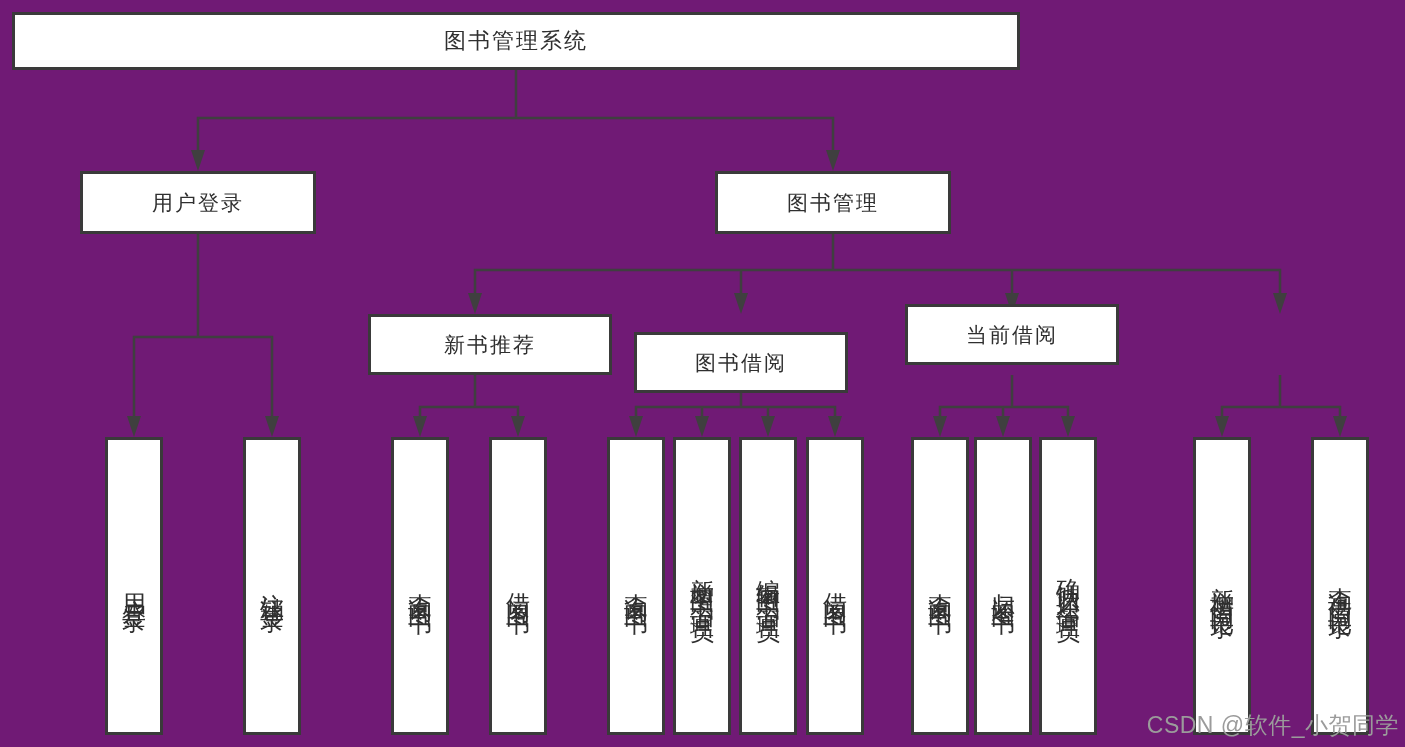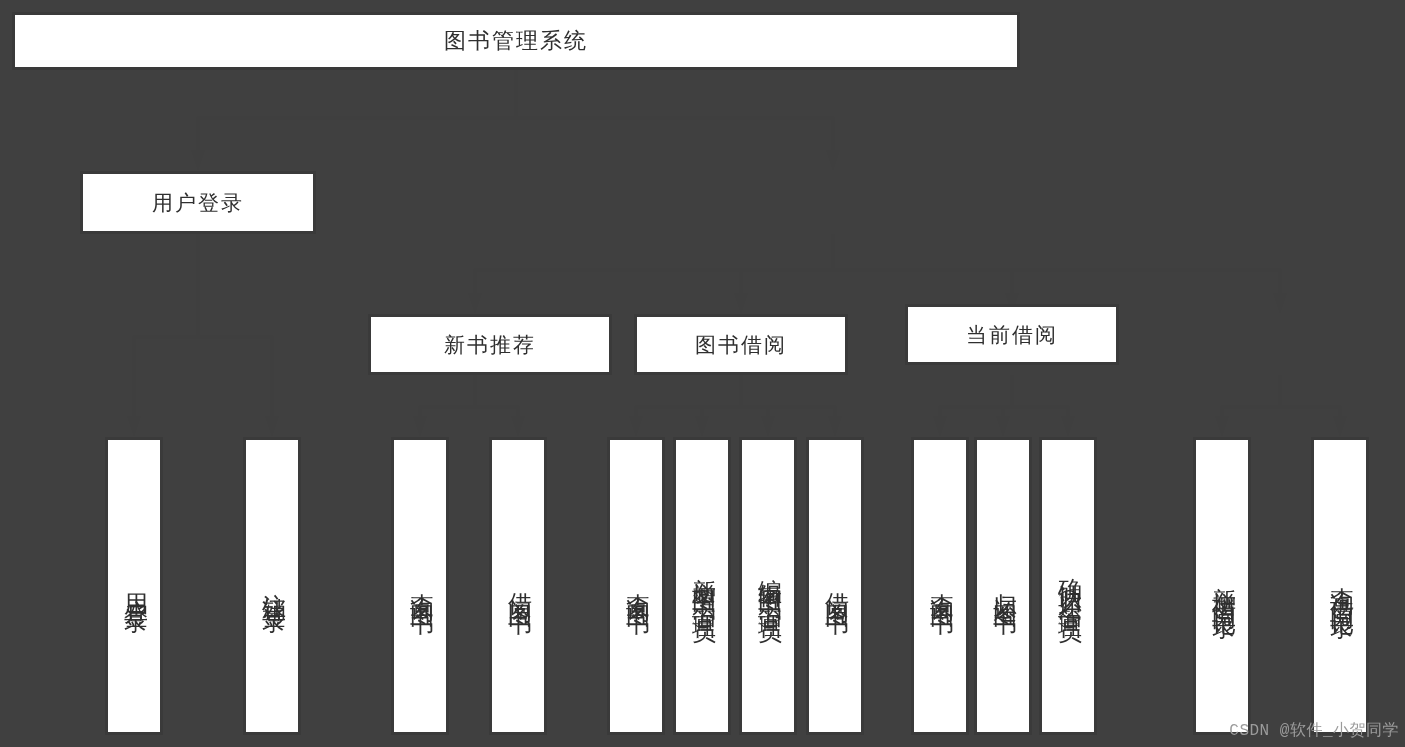--- a/index.html
+++ b/index.html
@@ -5,23 +5,23 @@
   :root{
     --line:#3f3f3f;
     --box-border:#3a3a3a;
     --text:#2f2f2f;
     --watermark:#9b9b9b;
   }
   html,body{margin:0;padding:0;background:#ffffff;}
   .canvas{
     position:relative;
     width:1405px;height:747px;
-    background:#404040;
+    background:#701a75;
     overflow:hidden;
-    font-family:Liberation Mono, monospace;
+    font-family:Liberation Sans, sans-serif;
     color:var(--text);
   }
   .connectors{position:absolute;left:0;top:0;z-index:1;}
   .connectors path{stroke:var(--line);stroke-width:2.5;fill:none;}
   .connectors polygon{fill:var(--line);stroke:none;}
   .node{
     position:absolute;
     z-index:2;
     background:#ffffff;
     border:3px solid var(--box-border);
@@ -44,21 +44,21 @@
     font-size:24px;
     line-height:1;
     letter-spacing:6px;
     color:var(--text);
   }
   .watermark{
     position:absolute;
     right:6px;
     bottom:6px;
     z-index:5;
-    font-size:16px;
+    font-size:23px;
     letter-spacing:0.5px;
     color:var(--watermark);
     white-space:nowrap;
   }
 </style>
 </head>
 <body>
 
 <div class="canvas">
 
@@ -98,25 +98,28 @@
     <polygon points="1333,416 1347,416 1340,437"></polygon>
   </svg>
 
   <div class="node h root" style="left:12px;top:12px;width:1008px;height:58px">
     <span>图书管理系统</span>
   </div>
 
   <div class="node h" style="left:80px;top:171px;width:236px;height:63px">
     <span>用户登录</span>
   </div>
+  <div class="node h" style="left:715px;top:171px;width:236px;height:63px">
+    <span>图书管理</span>
+  </div>
 
   <div class="node h" style="left:368px;top:314px;width:244px;height:61px">
     <span>新书推荐</span>
   </div>
-  <div class="node h" style="left:634px;top:314px;width:214px;height:61px">
+  <div class="node h" style="left:634px;top:332px;width:214px;height:61px">
     <span>图书借阅</span>
   </div>
   <div class="node h" style="left:905px;top:304px;width:214px;height:61px">
     <span>当前借阅</span>
   </div>
 
   <div class="node v" style="left:105px">
     <span>用户登录</span>
   </div>
   <div class="node v" style="left:243px">

